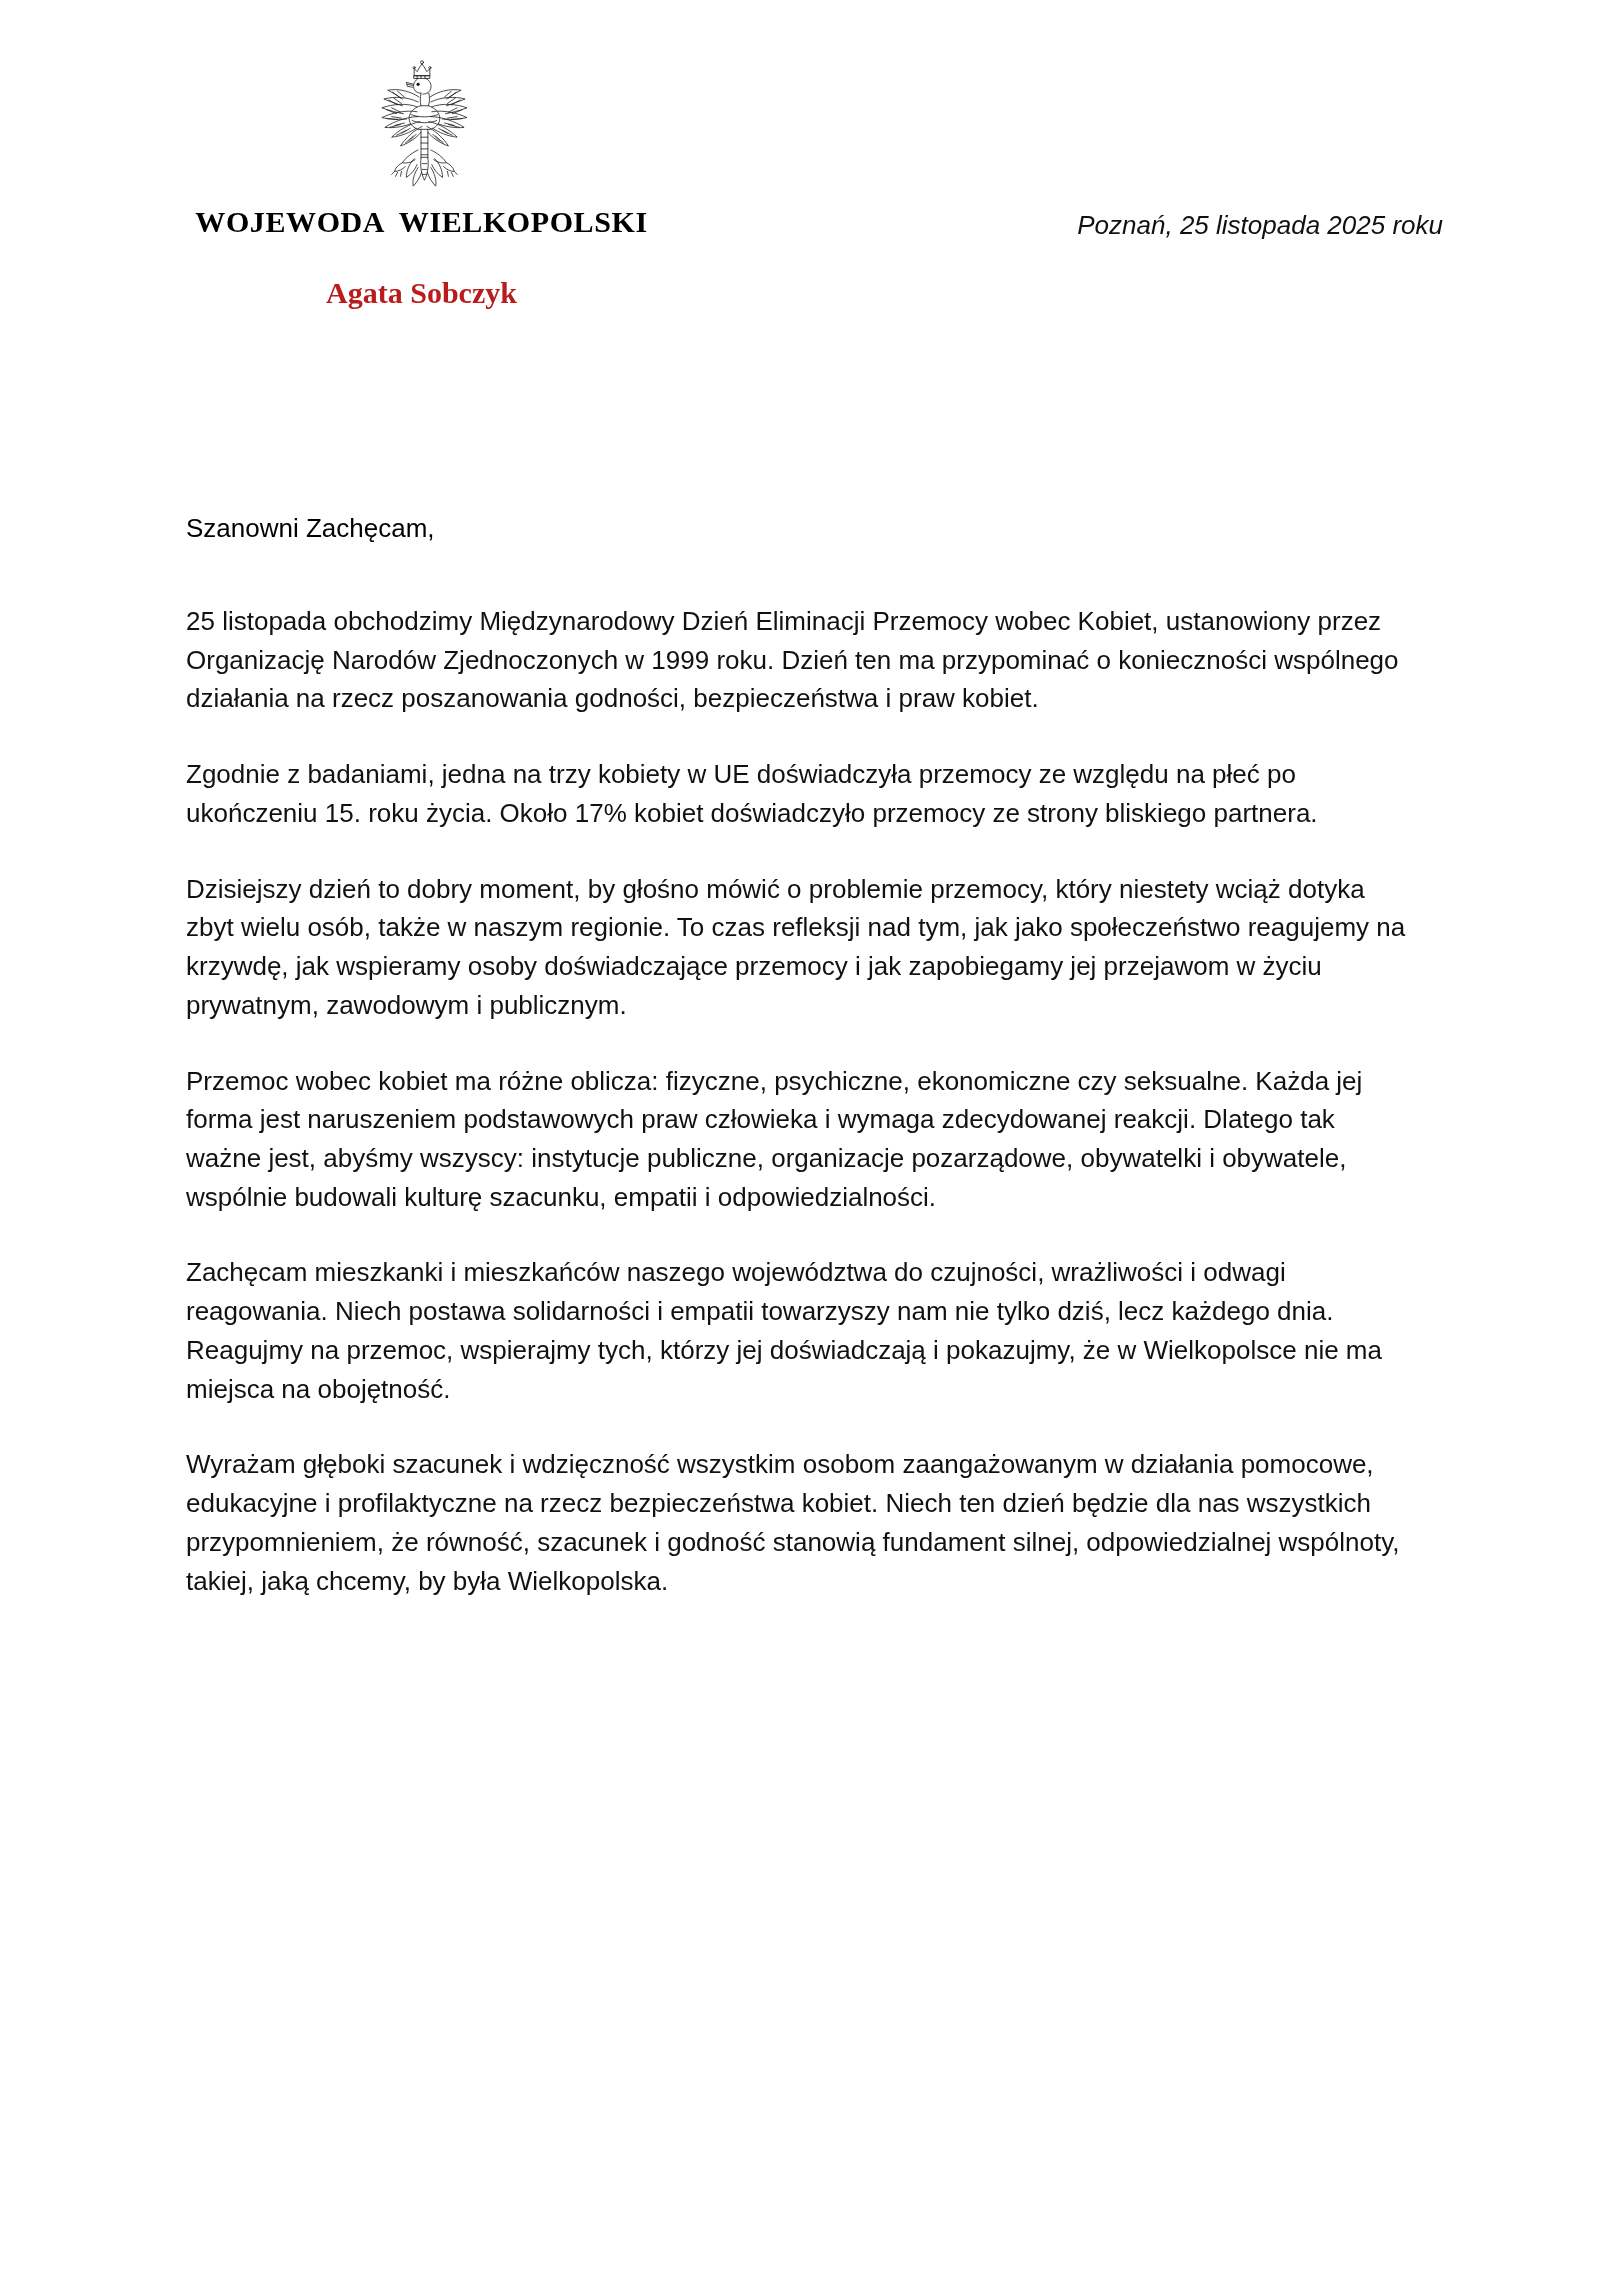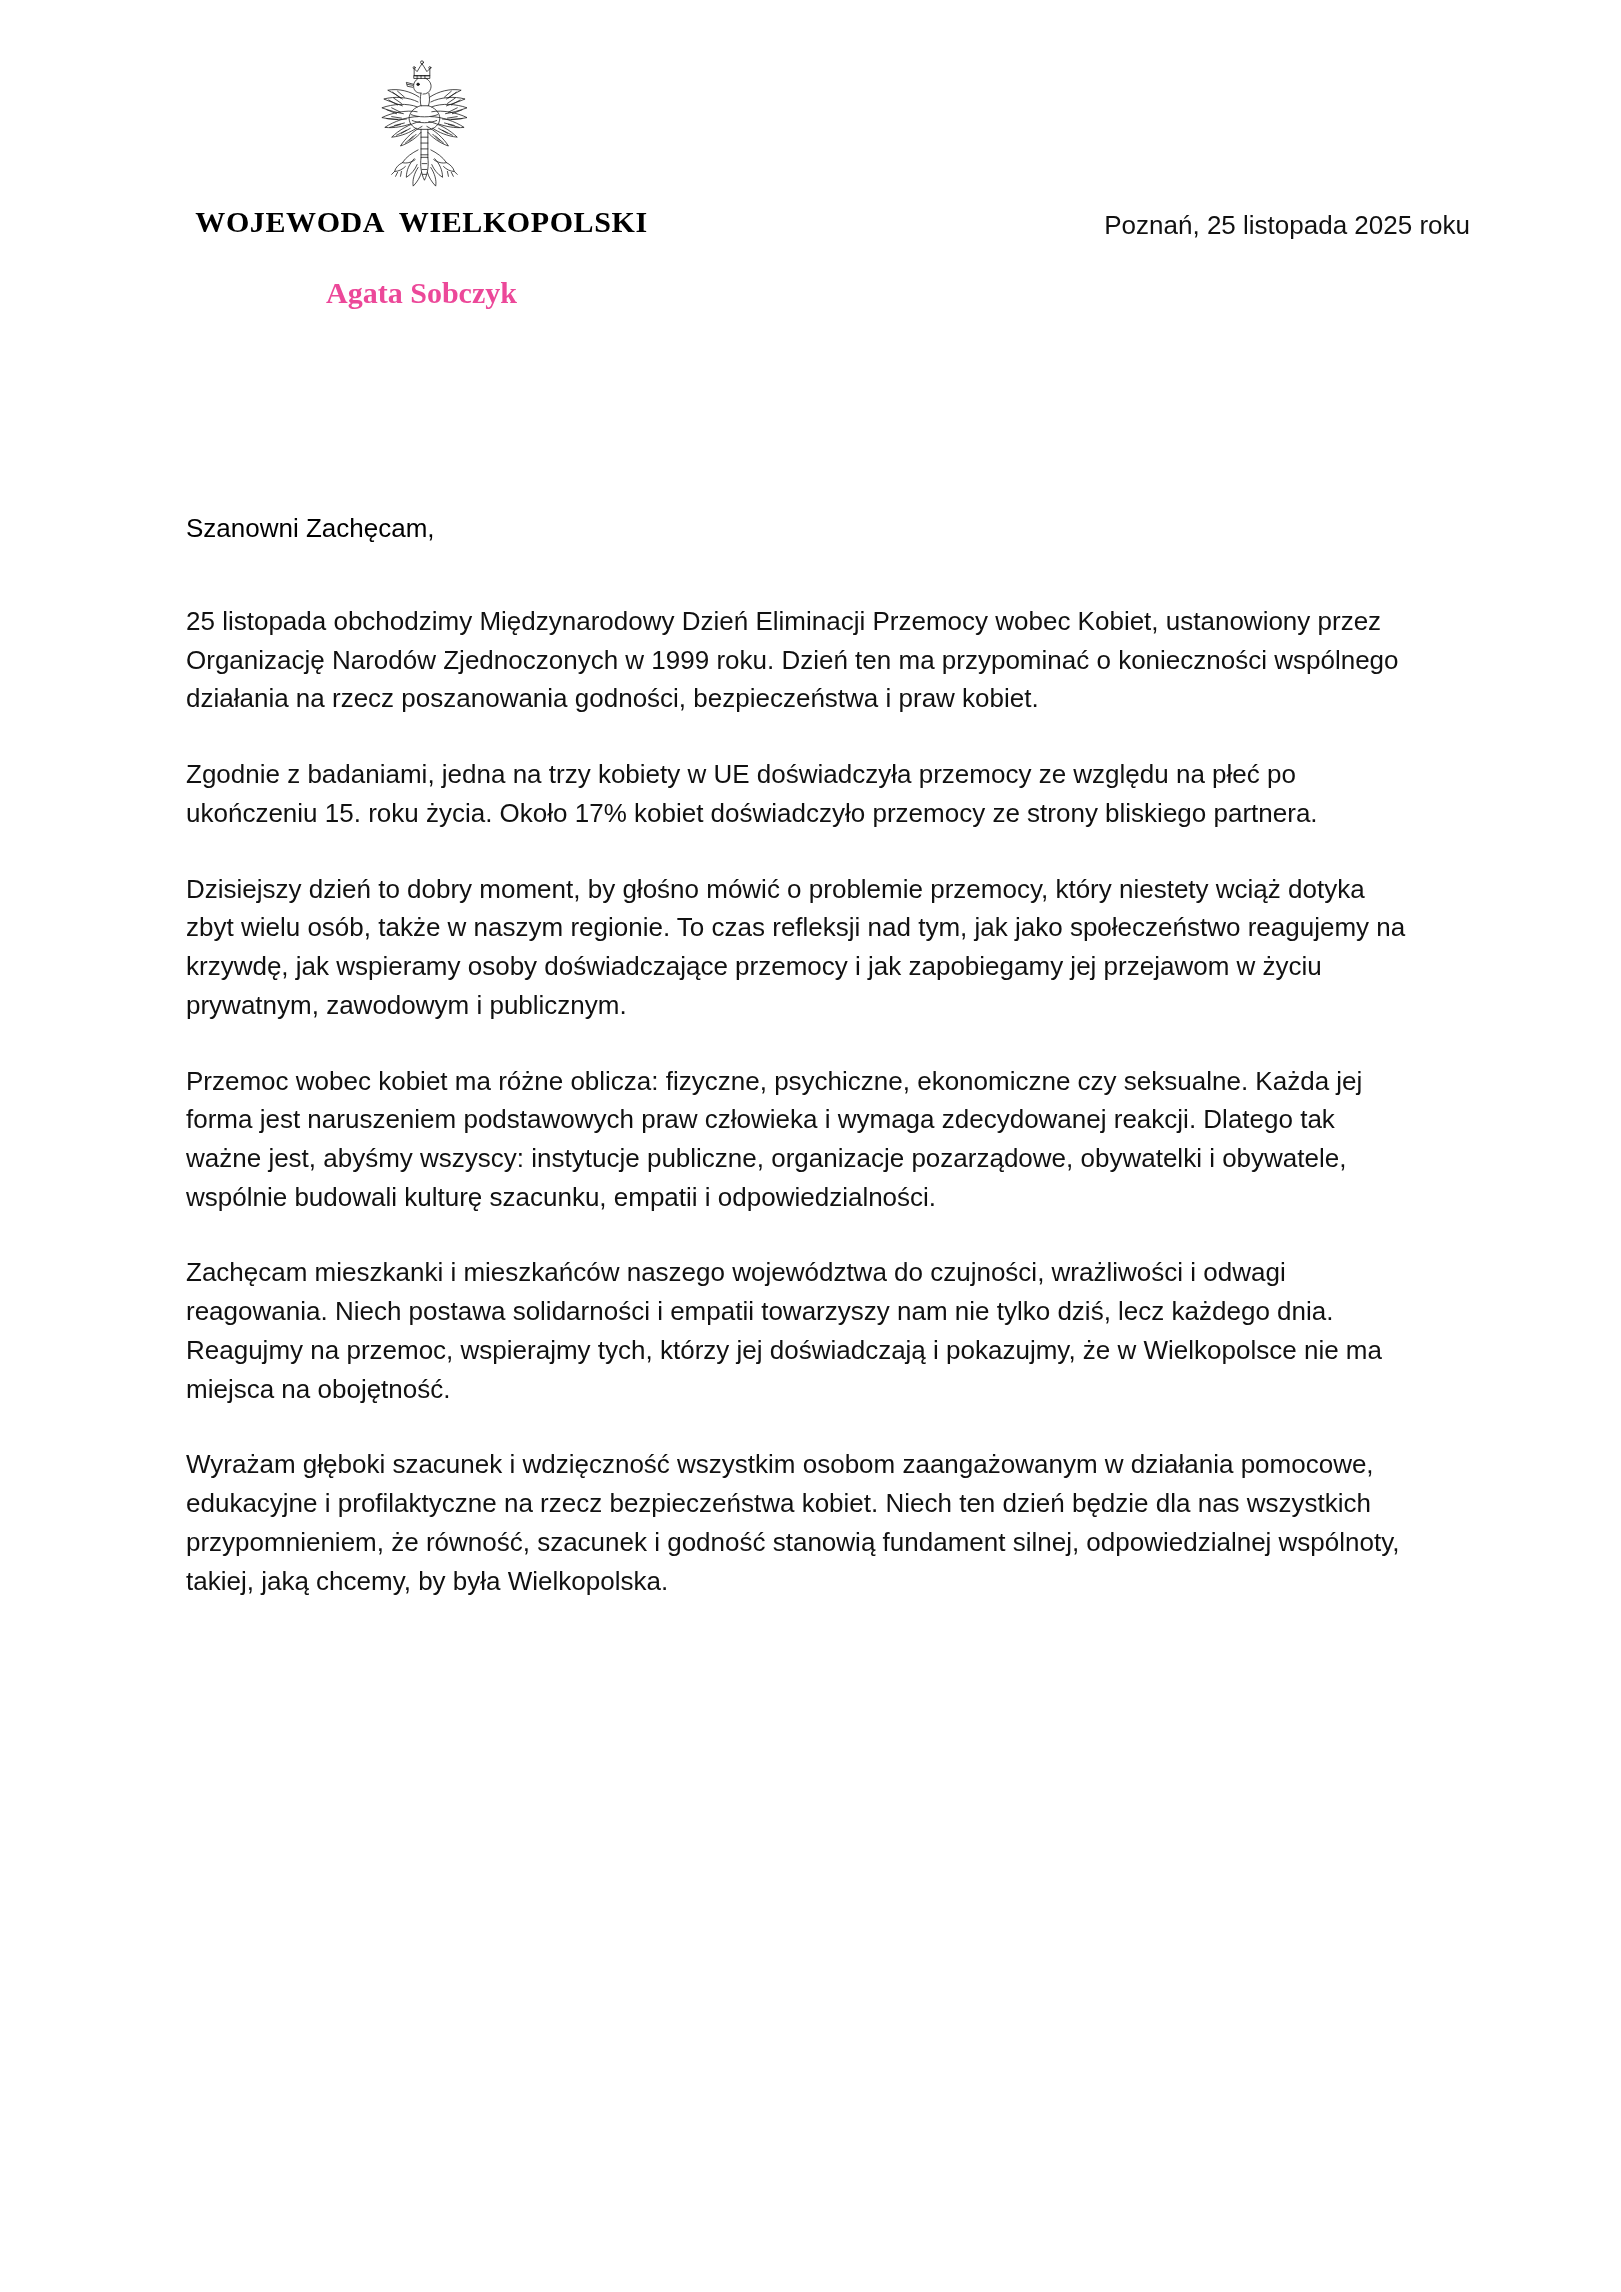--- a/index.html
+++ b/index.html
@@ -41,32 +41,33 @@
     letter-spacing: 0.6px;
     color: #000;
     white-space: nowrap;
   }
   .office-name .gap { display:inline-block; width: 13.7px; }
   .official-name {
     margin-top: 37px;
     font-family: "Liberation Serif", serif;
     font-weight: bold;
     font-size: 30px;
-    color: #ec4899;
+    color: #b91c1c;
   }
 
   
   .place-date {
     position: absolute;
-    right: 151px;
+    right: 178px;
     top: 210px;
     font-size: 26px;
     font-family: "Liberation Sans", sans-serif;
     color: #111;
     white-space: nowrap;
+    font-style: italic;
   }
 
   
   .body-block {
     position: absolute;
     left: 186px;
     top: 510px;
     width: 1220px;
   }
   .salutation {

